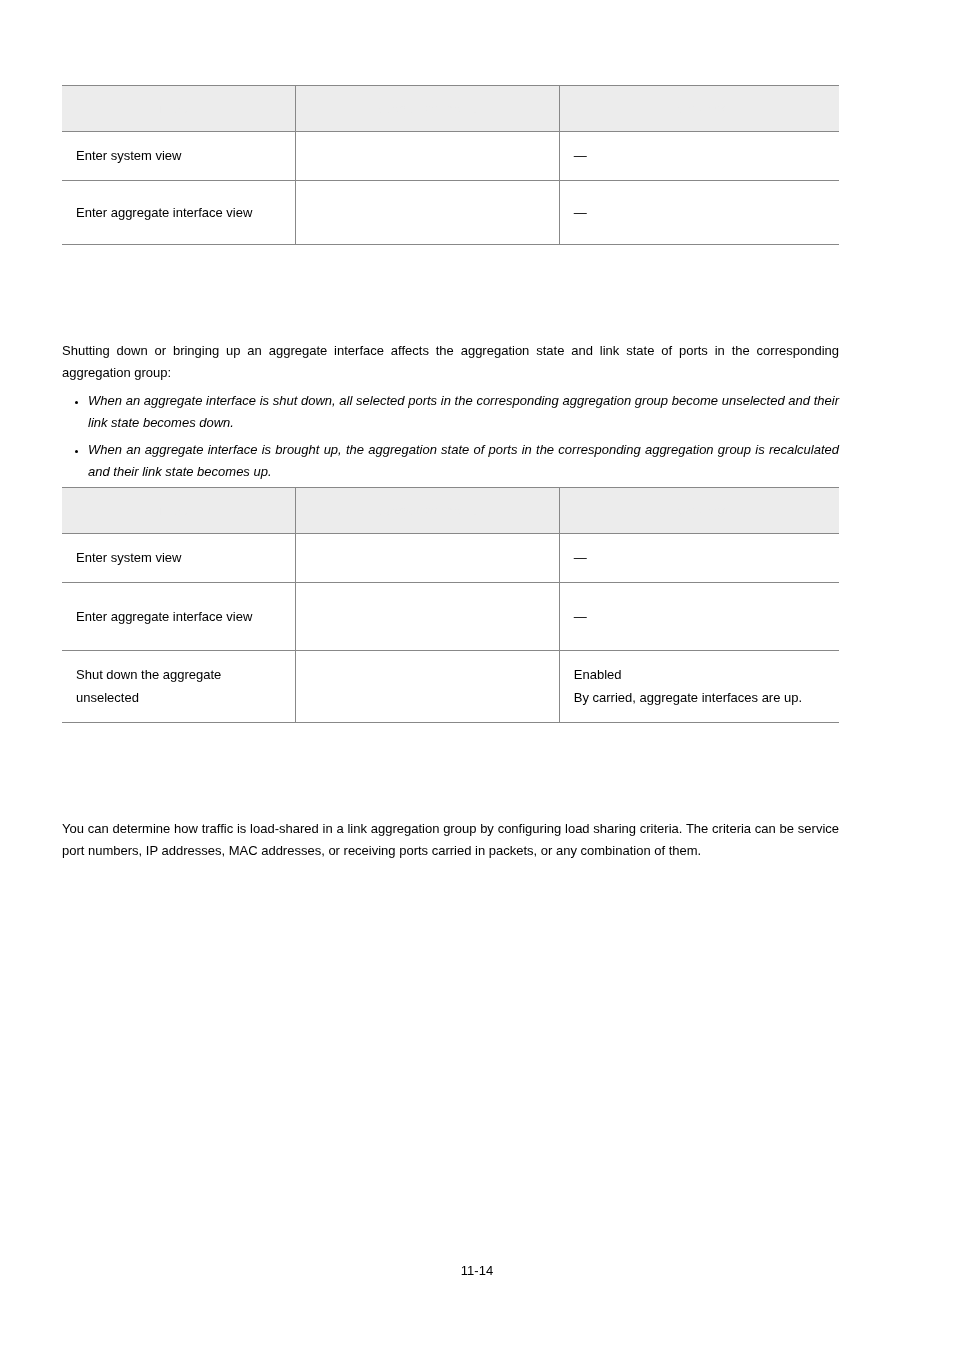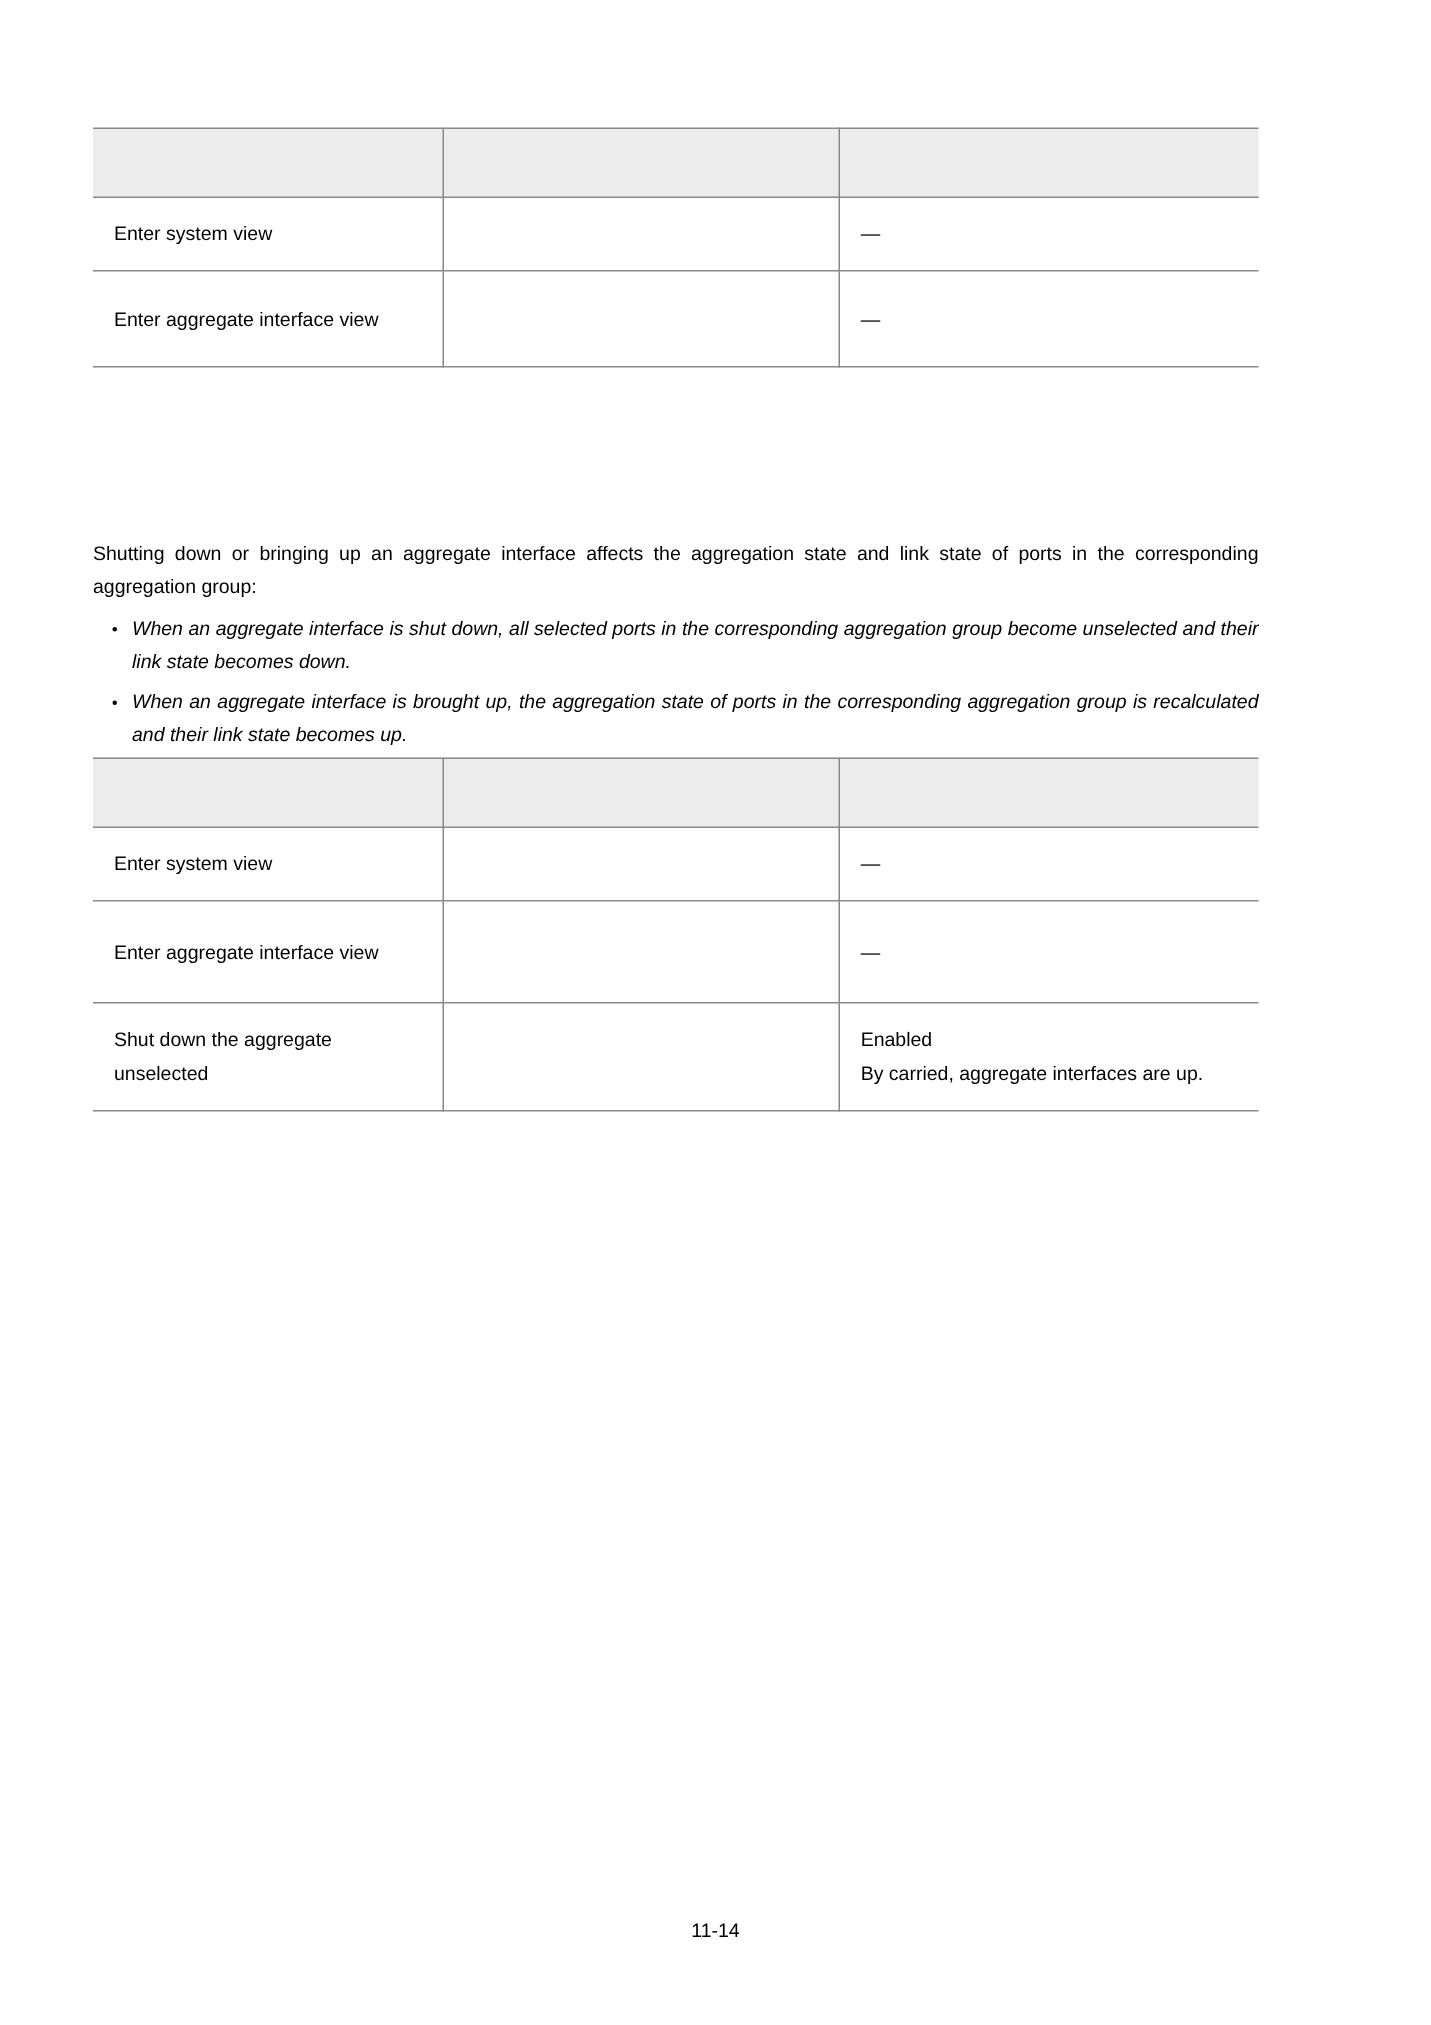--- a/index.html
+++ b/index.html
@@ -44,41 +44,41 @@
     .col1 { width: 30%; }
     .col2 { width: 34%; }
     .col3 { width: 36%; }
     .section-gap { height: 55px; }
     p {
       margin: 0 0 6px 0;
       line-height: 1.7;
       text-align: justify;
     }
     .lead {
-      margin-top: 20px;
+      margin-top: 2px;
     }
     ul {
       margin: 2px 0 3px 0;
       padding-left: 26px;
       font-style: italic;
     }
     li {
       margin-bottom: 4px;
       line-height: 1.7;
       text-align: justify;
     }
     li::marker { font-size: 11px; }
     .intro2 {
       margin-top: 95px;
     }
     .pagenum {
       text-align: center;
       font-size: 13px;
       position: absolute;
-      bottom: 56px;
+      bottom: 72px;
       left: 0;
       right: 0;
     }
     .em-dash { font-family: Arial, sans-serif; }
     .cmdcell { white-space: pre; }
   </style>
 </head>
 <body>
 
 <div class="page">
@@ -136,15 +136,16 @@
         <td>Shut down the aggregate unselected</td>
         <td></td>
         <td>
           <div>Enabled</div>
           <div>By carried, aggregate interfaces are up.</div>
         </td>
       </tr>
     </tbody>
   </table>
 
+  <p class="intro2">You can determine how traffic is load-shared in a link aggregation group by configuring load sharing criteria. The criteria can be service port numbers, IP addresses, MAC addresses, or receiving ports carried in packets, or any combination of them.</p>
 
   <div class="pagenum">11-14</div>
 </div>
 
 </body></html>

